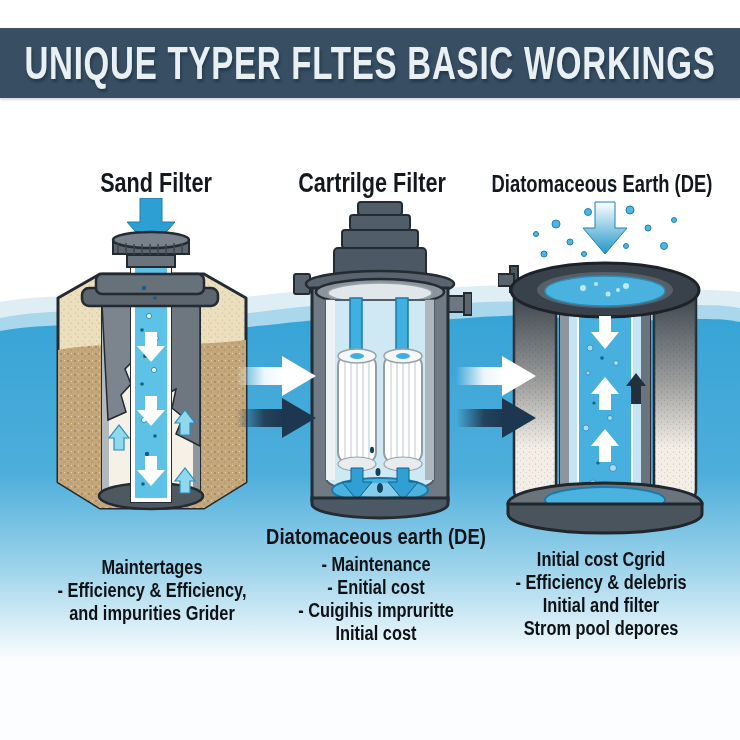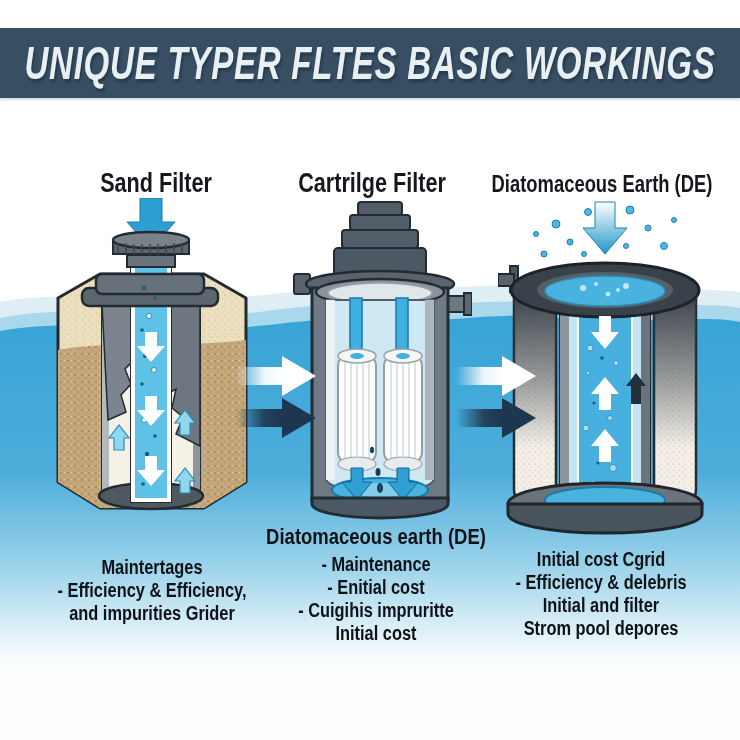--- a/index.html
+++ b/index.html
@@ -1,21 +1,21 @@
 <!DOCTYPE html>
 <html><head>
 <meta charset="utf-8">
 <style>
   html,body{margin:0;padding:0;background:#fff;}
   body{width:740px;height:740px;font-family:"Liberation Sans",sans-serif;}
   .stage{position:relative;width:740px;height:740px;overflow:hidden;background:#ffffff;}
   .water-bg{position:absolute;left:0;top:0;width:740px;height:740px;}
   .banner{position:absolute;left:0;top:28px;width:740px;height:70px;background:#374e63;
           display:flex;align-items:center;justify-content:center;
-          box-shadow:0 2px 2px rgba(40,60,80,.18);font-style:italic;}
+          box-shadow:0 2px 2px rgba(40,60,80,.18);}
   .banner-title{font-weight:bold;font-size:46px;color:#e9f0f4;white-space:nowrap;
           letter-spacing:1px;transform:scaleX(.72);text-shadow:2px 3px 3px rgba(10,20,30,.35);}
   .flabel{position:absolute;font-weight:bold;color:#14181d;white-space:nowrap;
           transform:translateX(-50%) scaleX(.8);}
   .flabel.l1{left:156px;top:168px;font-size:27px;}
   .flabel.l2{left:372px;top:168px;font-size:27px;}
   .flabel.l3{left:602px;top:171px;font-size:23px;}
   .illus{position:absolute;}
   .arrows{position:absolute;width:84px;height:96px;}
   .cap{position:absolute;font-weight:bold;color:#0e1216;text-align:center;line-height:1.18;

